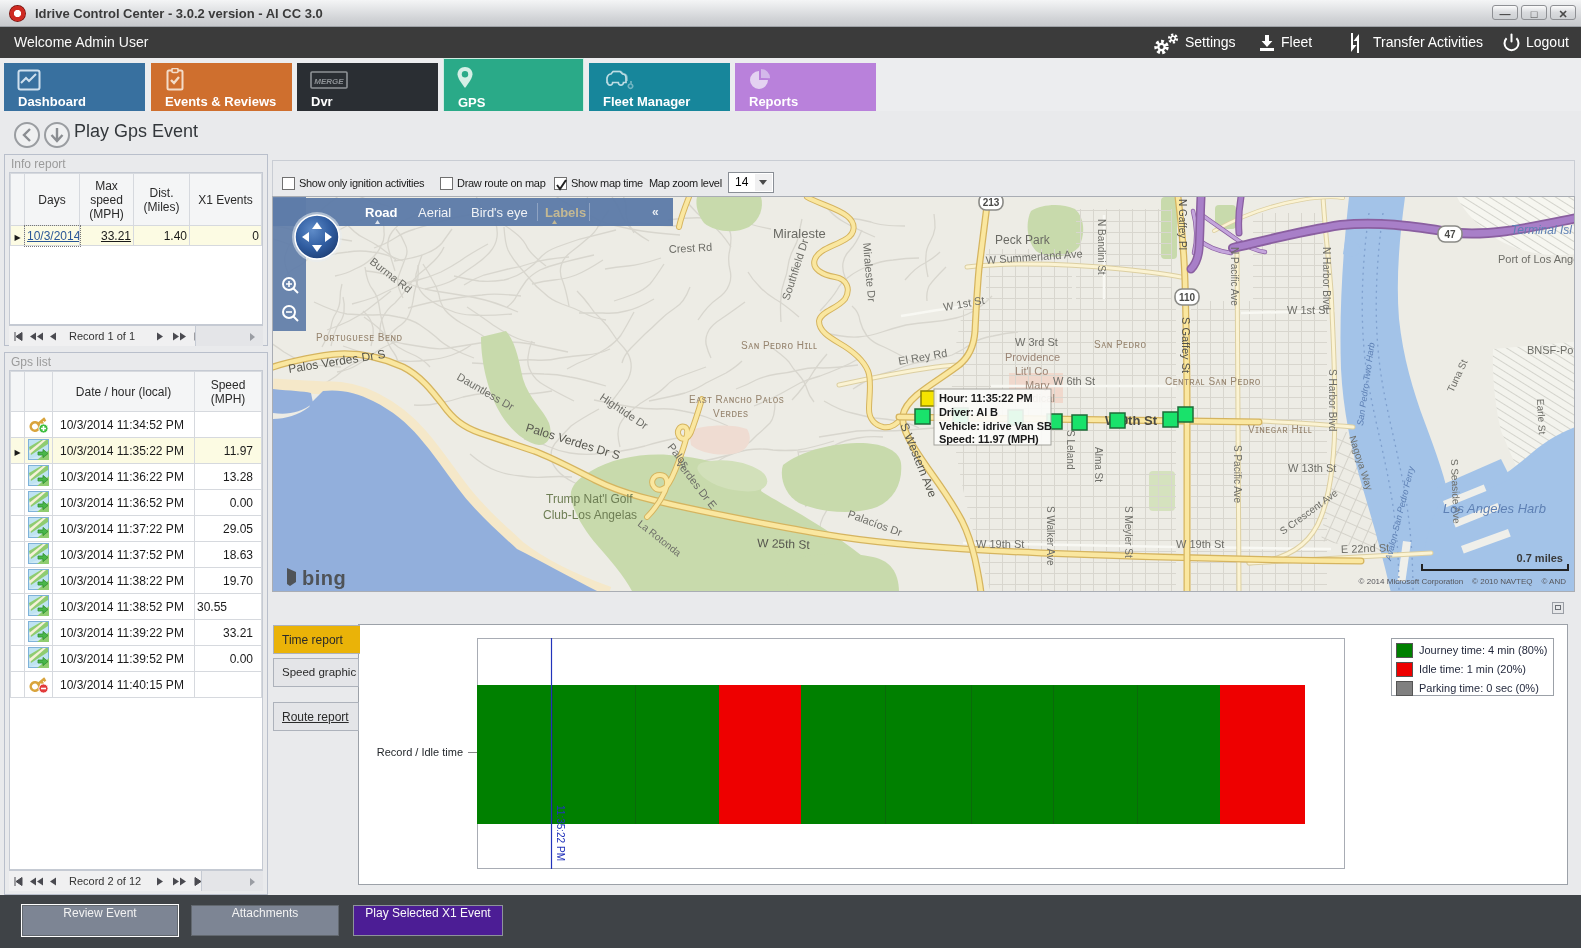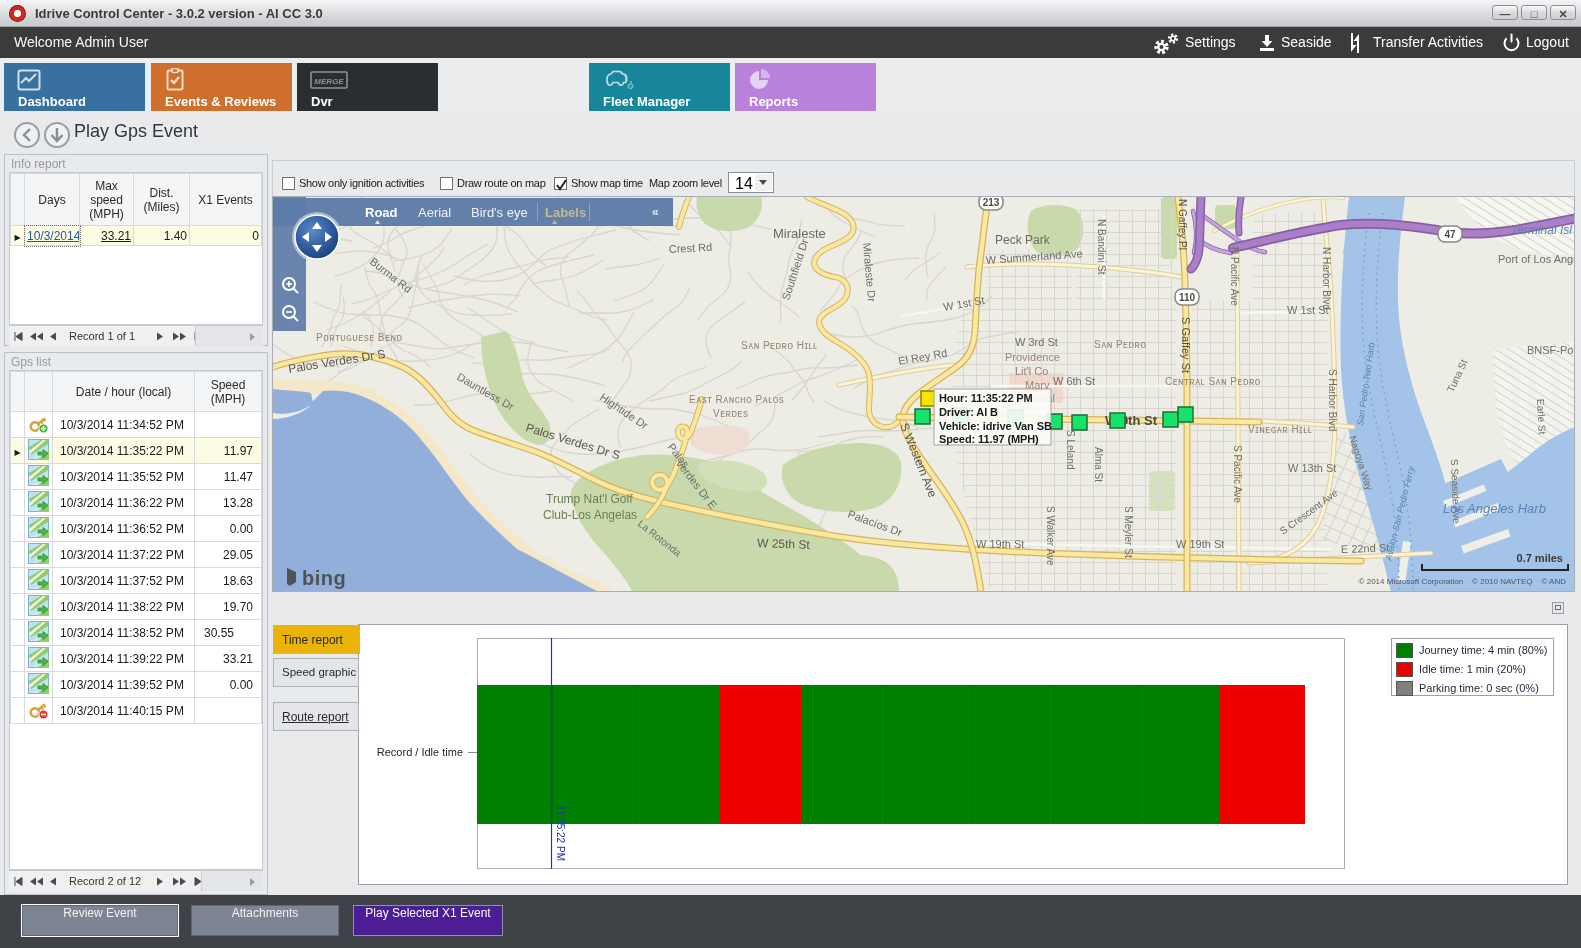--- a/index.html
+++ b/index.html
@@ -31,21 +31,21 @@
 table.grid td, table.grid th { border:1px solid #D6D9DE; padding:0 2px; overflow:hidden; white-space:nowrap; }
 table.grid th { background:#F4F5F6; font-weight:normal; color:#2A2A2A; text-align:center; }
 .navbar { position:absolute; background:#F0F0F1; border-top:1px solid #C5CAD3; font-size:11px; color:#333; }
 
 .botbar { left:0; top:895px; width:1581px; height:53px; background:#3F4347; }
 .bbtn { position:absolute; top:10px; height:31px; background:#7D8594; color:#F2F2F2; font-size:12px; text-align:center; border:1px solid #62686F; }
 
 .cbrow { left:272px; top:160px; width:1303px; height:36px; background:#E9EAEC; border:1px solid #C9CDD4; border-bottom:none; }
 .cb { position:absolute; top:16px; width:13px; height:13px; background:#fff; border:1px solid #707070; }
 .cblbl { position:absolute; top:16px; font-size:11px; color:#1A1A1A; letter-spacing:-0.3px; }
-.combo { position:absolute; left:455px; top:11px; width:46px; height:21px; background:#fff; border:1px solid #8A8F96; font-size:16px; padding:2px 0 0 6px; }
+.combo { position:absolute; left:455px; top:11px; width:46px; height:21px; background:#fff; border:1px solid #8A8F96; font-size:12px; padding:2px 0 0 6px; }
 .combo .arr { position:absolute; right:1px; top:1px; width:17px; height:17px; background:#F0F0F1; }
 .combo .arr:after { content:""; position:absolute; left:4px; top:6px; border:4px solid transparent; border-top:5px solid #4A4A4A; }
 
 .mapbox { left:272px; top:196px; width:1303px; height:396px; border:1px solid #A9ADB4; overflow:hidden; background:#EDECE5; }
 
 .chartwrap { left:272px; top:600px; width:1303px; height:293px; background:#E9EAEC; }
 .vtab { position:absolute; left:1px; width:86px; height:29px; white-space:nowrap; overflow:hidden; background:#E4E5E8; border:1px solid #ADB2BB; font-size:12px; color:#2A2A2A; padding:7px 0 0 8px; }
 .legend { position:absolute; font-size:11px; color:#1E2438; background:#fff; border:1px solid #9CA1A8; }
 .lgrow { position:relative; height:19px; padding-left:27px; padding-top:2px; }
 .lgsw { position:absolute; left:4px; top:1px; width:17px; height:15px; border:1px solid #555; }
@@ -71,21 +71,21 @@
         <circle cx="21" cy="6.5" r="1.4" fill="#3B3B3B"></circle>
       </g>
     </svg>
   <div class="mitem" style="left:1185px">Settings</div>
   <svg class="abs" style="left:1258px;top:7px" width="18" height="18" viewBox="0 0 18 18">
       <g fill="#fff">
         <path d="M7 1h4v6h3.4L9 13 3.6 7H7z"></path>
         <path d="M2 14h14v3H2z"></path>
       </g>
     </svg>
-  <div class="mitem" style="left:1281px">Seaside</div>
+  <div class="mitem" style="left:1281px">Fleet</div>
   <svg class="abs" style="left:1344px;top:4px" width="24" height="24" viewBox="0 0 24 24">
       <g fill="#fff">
         <path d="M9 2 L9 14 L12.5 14 L7 21 L7 2 Z"></path>
         <path d="M13 22 L13 10 L9.5 10 L15 3 L15 22 Z"></path>
       </g>
     </svg>
   <div class="mitem" style="left:1373px">Transfer Activities</div>
   <svg class="abs" style="left:1502px;top:6px" width="19" height="19" viewBox="0 0 19 19">
       <g fill="none" stroke="#fff" stroke-width="2">
         <path d="M4.6 5.2a7 7 0 1 0 9.8 0"></path>
@@ -110,20 +110,27 @@
         <path d="M7 12l3 3 5-6" fill="none" stroke="#F3DCC8" stroke-width="2.4"></path>
       </svg>
     <div class="lbl">Events &amp; Reviews</div>
   </div>
   <div class="tile" style="left:297px; background:#2A2E33;">
     <svg class="abs" style="left:13px;top:8px" width="38" height="18" viewBox="0 0 38 18">
         <rect x="1" y="1" width="36" height="16" rx="1" fill="none" stroke="#8E9296" stroke-width="1.6"></rect>
         <text x="19" y="12.5" font-size="8" font-style="italic" font-weight="bold" fill="#8E9296" text-anchor="middle" font-family="Liberation Sans">MERGE</text>
       </svg>
     <div class="lbl">Dvr</div>
+  </div>
+  <div class="tile" style="left:443px; top:0px; height:53px; background:#2AAA88; border:1px solid #CFEDE2; border-bottom:none;">
+    <svg class="abs" style="left:12px;top:7px" width="18" height="24" viewBox="0 0 18 24">
+        <path d="M9 1C4.6 1 1.5 4.2 1.5 8.3 1.5 13 9 22 9 22s7.5-9 7.5-13.7C16.5 4.2 13.4 1 9 1z" fill="#D5EFE6"></path>
+        <circle cx="9" cy="8.3" r="3.2" fill="#2AAA88"></circle>
+      </svg>
+    <div class="lbl" style="top:36px">GPS</div>
   </div>
   <div class="tile" style="left:589px; background:#17869B;">
     <svg class="abs" style="left:12px;top:7px" width="36" height="22" viewBox="0 0 36 22">
         <g fill="none" stroke="#BEDDE4" stroke-width="1.7">
           <path d="M6 8 q1,-4 4,-4 l2,-2.5 h7 l2.5,2.5 q3.5,0 3.5,4 v4.5 h-2.5 a2.6,2.6 0 1 1 -5.2,0 h-5.6 a2.6,2.6 0 1 1 -5.2,0 h-0.5 z"></path>
           <path d="M12 1.5 h8 l2.5,2.5 q3.5,0 3.5,4 v3" opacity=".55"></path>
           <path d="M30 11 v3 a2.2,2.2 0 1 1 -1,0" opacity=".55"></path>
         </g>
       </svg>
     <div class="lbl">Fleet Manager</div>
@@ -238,33 +245,20 @@
 <tr style="height:26px;">
             <td style="text-align:center; padding:0;"></td>
             <td style="padding:1px 0 0 3px;"><svg width="21" height="21" viewBox="0 0 21 21">
                 <rect x="0.5" y="0.5" width="20" height="20" fill="#CDE9F5" stroke="#7FB2D9"></rect>
                 <path d="M1 1h19v13L1 20z" fill="#BFE3F2"></path>
                 <path d="M1 8l12-7h7v4L3 16z" fill="#8FCC70"></path>
                 <path d="M1 12l14-11h3L2 15z" fill="#F5F1D8"></path>
                 <path d="M9 21l12-10v10z" fill="#8FCC70"></path>
                 <path d="M10 13h5v-2.6l5 4.1-5 4.1V16h-5z" fill="#49B649" stroke="#2E8F2E" stroke-width="0.8"></path>
               </svg></td>
-            <td style="padding-left:7px;">10/3/2014 11:35:52 PM</td>
-            <td style="text-align:right; padding-right:8px;">11.47</td>
-          </tr>
-<tr style="height:26px;">
-            <td style="text-align:center; padding:0;"></td>
-            <td style="padding:1px 0 0 3px;"><svg width="21" height="21" viewBox="0 0 21 21">
-                <rect x="0.5" y="0.5" width="20" height="20" fill="#CDE9F5" stroke="#7FB2D9"></rect>
-                <path d="M1 1h19v13L1 20z" fill="#BFE3F2"></path>
-                <path d="M1 8l12-7h7v4L3 16z" fill="#8FCC70"></path>
-                <path d="M1 12l14-11h3L2 15z" fill="#F5F1D8"></path>
-                <path d="M9 21l12-10v10z" fill="#8FCC70"></path>
-                <path d="M10 13h5v-2.6l5 4.1-5 4.1V16h-5z" fill="#49B649" stroke="#2E8F2E" stroke-width="0.8"></path>
-              </svg></td>
             <td style="padding-left:7px;">10/3/2014 11:36:22 PM</td>
             <td style="text-align:right; padding-right:8px;">13.28</td>
           </tr>
 <tr style="height:26px;">
             <td style="text-align:center; padding:0;"></td>
             <td style="padding:1px 0 0 3px;"><svg width="21" height="21" viewBox="0 0 21 21">
                 <rect x="0.5" y="0.5" width="20" height="20" fill="#CDE9F5" stroke="#7FB2D9"></rect>
                 <path d="M1 1h19v13L1 20z" fill="#BFE3F2"></path>
                 <path d="M1 8l12-7h7v4L3 16z" fill="#8FCC70"></path>
                 <path d="M1 12l14-11h3L2 15z" fill="#F5F1D8"></path>
@@ -317,21 +311,21 @@
             <td style="text-align:center; padding:0;"></td>
             <td style="padding:1px 0 0 3px;"><svg width="21" height="21" viewBox="0 0 21 21">
                 <rect x="0.5" y="0.5" width="20" height="20" fill="#CDE9F5" stroke="#7FB2D9"></rect>
                 <path d="M1 1h19v13L1 20z" fill="#BFE3F2"></path>
                 <path d="M1 8l12-7h7v4L3 16z" fill="#8FCC70"></path>
                 <path d="M1 12l14-11h3L2 15z" fill="#F5F1D8"></path>
                 <path d="M9 21l12-10v10z" fill="#8FCC70"></path>
                 <path d="M10 13h5v-2.6l5 4.1-5 4.1V16h-5z" fill="#49B649" stroke="#2E8F2E" stroke-width="0.8"></path>
               </svg></td>
             <td style="padding-left:7px;">10/3/2014 11:38:52 PM</td>
-            <td style="text-align:center; padding-right:20px;">30.55</td>
+            <td style="text-align:left; padding-right:20px;">30.55</td>
           </tr>
 <tr style="height:26px;">
             <td style="text-align:center; padding:0;"></td>
             <td style="padding:1px 0 0 3px;"><svg width="21" height="21" viewBox="0 0 21 21">
                 <rect x="0.5" y="0.5" width="20" height="20" fill="#CDE9F5" stroke="#7FB2D9"></rect>
                 <path d="M1 1h19v13L1 20z" fill="#BFE3F2"></path>
                 <path d="M1 8l12-7h7v4L3 16z" fill="#8FCC70"></path>
                 <path d="M1 12l14-11h3L2 15z" fill="#F5F1D8"></path>
                 <path d="M9 21l12-10v10z" fill="#8FCC70"></path>
                 <path d="M10 13h5v-2.6l5 4.1-5 4.1V16h-5z" fill="#49B649" stroke="#2E8F2E" stroke-width="0.8"></path>

